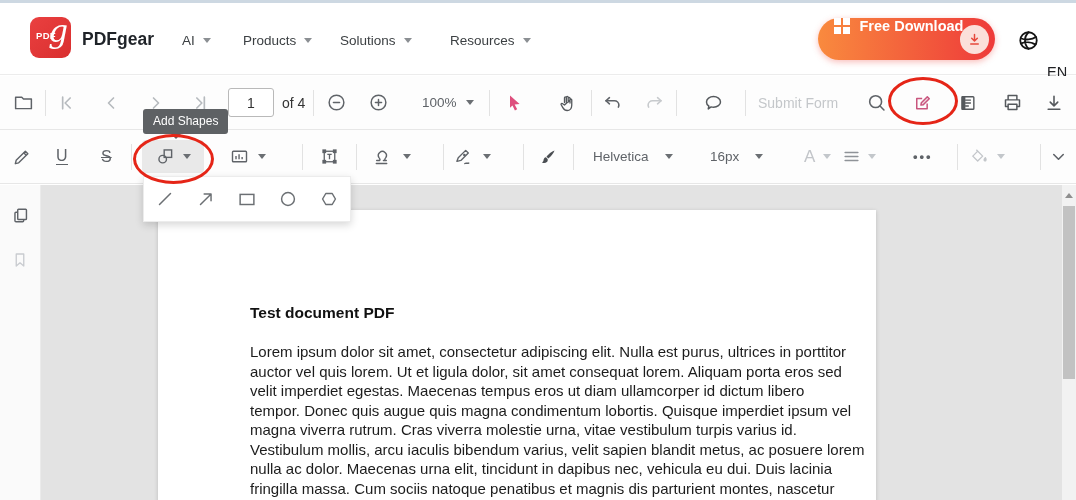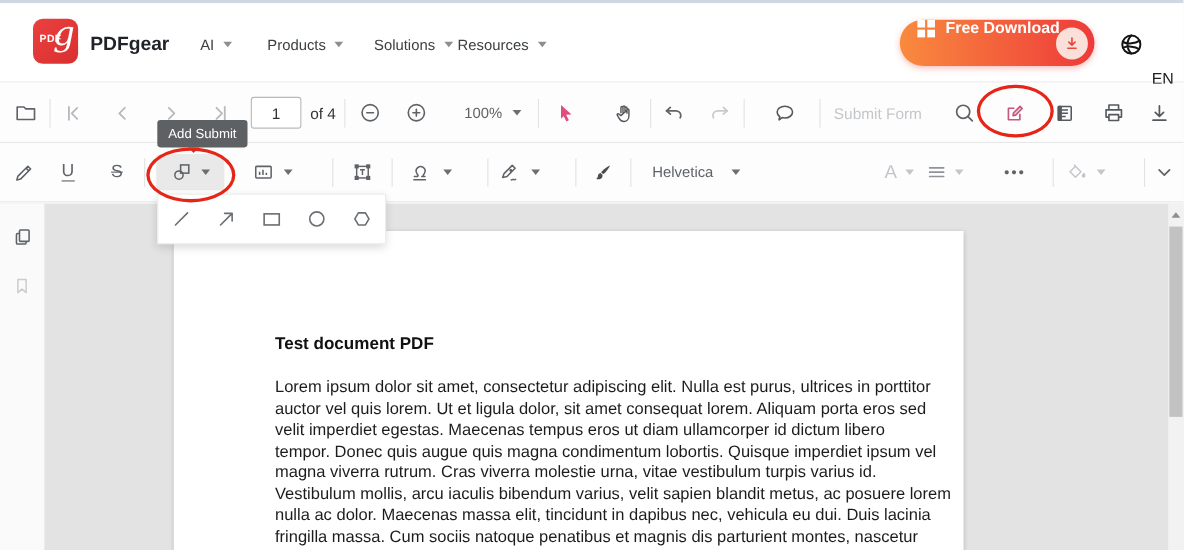--- a/index.html
+++ b/index.html
@@ -101,21 +101,21 @@
     <span class="caret" style="border-top-color:#8b8f93"></span>
   </div>
   <div class="nav-item" style="left:243px">
     <span>Products</span>
     <span class="caret" style="border-top-color:#8b8f93"></span>
   </div>
   <div class="nav-item" style="left:340px">
     <span>Solutions</span>
     <span class="caret" style="border-top-color:#8b8f93"></span>
   </div>
-  <div class="nav-item" style="left:416px">
+  <div class="nav-item" style="left:450px">
     <span>Resources</span>
     <span class="caret" style="border-top-color:#8b8f93"></span>
   </div>
 
   <div class="dl-btn">
     <span class="win">
         <span></span>
         <span></span>
         <span></span>
         <span></span>
@@ -327,20 +327,24 @@
       <path fill="#4a4e52" d="M19.8 4.2c-3.1 1-7.8 4.9-9.6 7.4l2.2 2.2c2.5-1.8 6.4-6.5 7.4-9.6z"></path>
       <path fill="#4a4e52" d="M9.6 12.4c-1.9.3-2.8 1.8-3 3.5-.1 1.2-.8 2.1-1.8 2.7 1.5.9 4.3 1 5.8-.5 1.1-1.1 1.4-2.6.9-3.8z"></path>
     </svg>
   </div>
   <div class="vdiv" style="left:573px"></div>
 
   <div class="tb-item" style="left:593px; gap:16px">
     <span class="tb-label">Helvetica</span>
     <span class="caret"></span>
   </div>
+  <div class="tb-item" style="left:710px; gap:16px">
+    <span class="tb-label">16px</span>
+    <span class="caret"></span>
+  </div>
   <div class="tb-item" style="left:804px; gap:8px">
     <span class="a-glyph">A</span>
     <span class="caret lt"></span>
   </div>
   <div class="tb-item" style="left:842px; gap:7px">
     <svg width="19" height="19" viewBox="0 0 24 24" fill="none" stroke="#8f9398" stroke-width="2" stroke-linecap="round">
         <path d="M4 7h16M4 12h16M4 17h16"></path>
       </svg>
     <span class="caret lt"></span>
   </div>
@@ -357,21 +361,21 @@
     <span class="caret lt"></span>
   </div>
   <div class="vdiv" style="left:1040px"></div>
   <div class="tb-item" style="left:1049px">
     <svg width="19" height="19" viewBox="0 0 24 24" fill="none" stroke="#5f6368" stroke-width="2" stroke-linecap="round" stroke-linejoin="round">
         <path d="M6 9.5l6 6 6-6"></path>
       </svg>
   </div>
 </div>
 
-<div class="tooltip">Add Submit</div>
+<div class="tooltip">Add Shapes</div>
 
 <div class="shape-panel">
   <div class="shape-cell">
     <svg width="22" height="22" viewBox="0 0 24 24" stroke="#6b6f73" stroke-width="1.6" stroke-linecap="round">
         <path d="M6 18L18 6"></path>
       </svg>
   </div>
   <div class="shape-cell">
     <svg width="22" height="22" viewBox="0 0 24 24" fill="none" stroke="#6b6f73" stroke-width="1.6" stroke-linecap="round" stroke-linejoin="round">
         <path d="M6 18L17 7M10 6.5h7.5V14"></path>
@@ -414,21 +418,21 @@
 
   <div class="page">
     <div class="doc-title">Test document PDF</div>
     <div class="doc-lines">
       <div>Lorem ipsum dolor sit amet, consectetur adipiscing elit. Nulla est purus, ultrices in porttitor</div>
       <div>auctor vel quis lorem. Ut et ligula dolor, sit amet consequat lorem. Aliquam porta eros sed</div>
       <div>velit imperdiet egestas. Maecenas tempus eros ut diam ullamcorper id dictum libero</div>
       <div>tempor. Donec quis augue quis magna condimentum lobortis. Quisque imperdiet ipsum vel</div>
       <div>magna viverra rutrum. Cras viverra molestie urna, vitae vestibulum turpis varius id.</div>
       <div>Vestibulum mollis, arcu iaculis bibendum varius, velit sapien blandit metus, ac posuere lorem</div>
-      <div>nulla ac dolor. Maecenas massa elit, tincidunt in dapibus nec, vehicula eu dui. Duis lacinia</div>
+      <div>nulla ac dolor. Maecenas urna elit, tincidunt in dapibus nec, vehicula eu dui. Duis lacinia</div>
       <div>fringilla massa. Cum sociis natoque penatibus et magnis dis parturient montes, nascetur</div>
     </div>
   </div>
 
   <div class="scrollbar">
     <div class="sb-up"></div>
     <div class="sb-thumb"></div>
   </div>
 </div>
 

